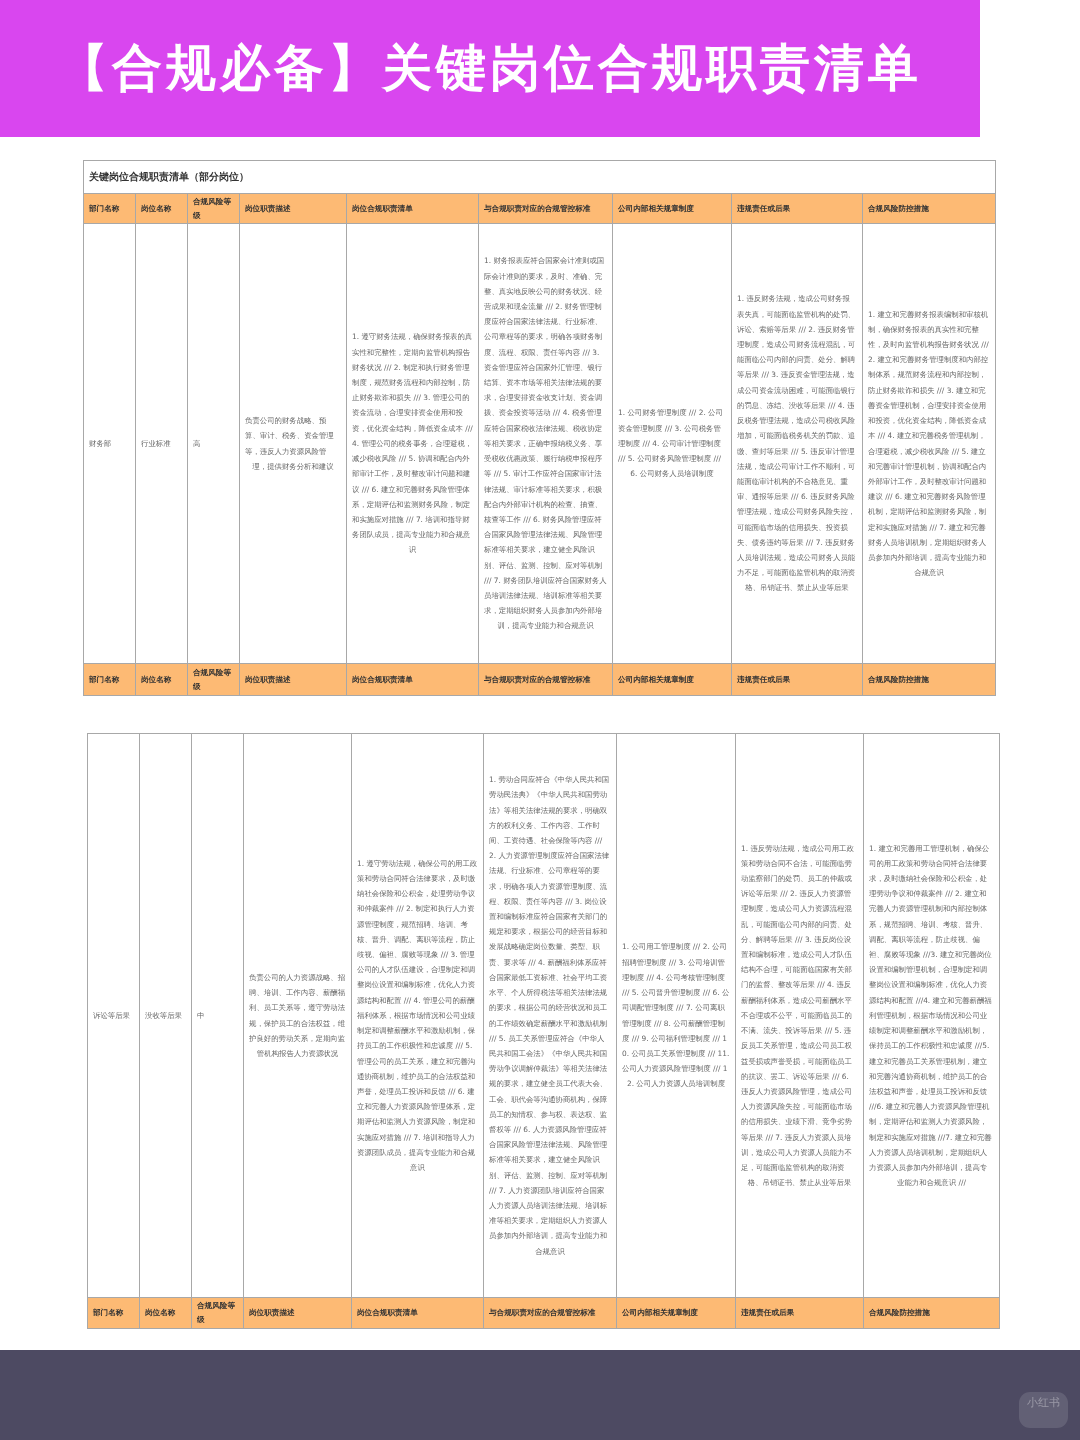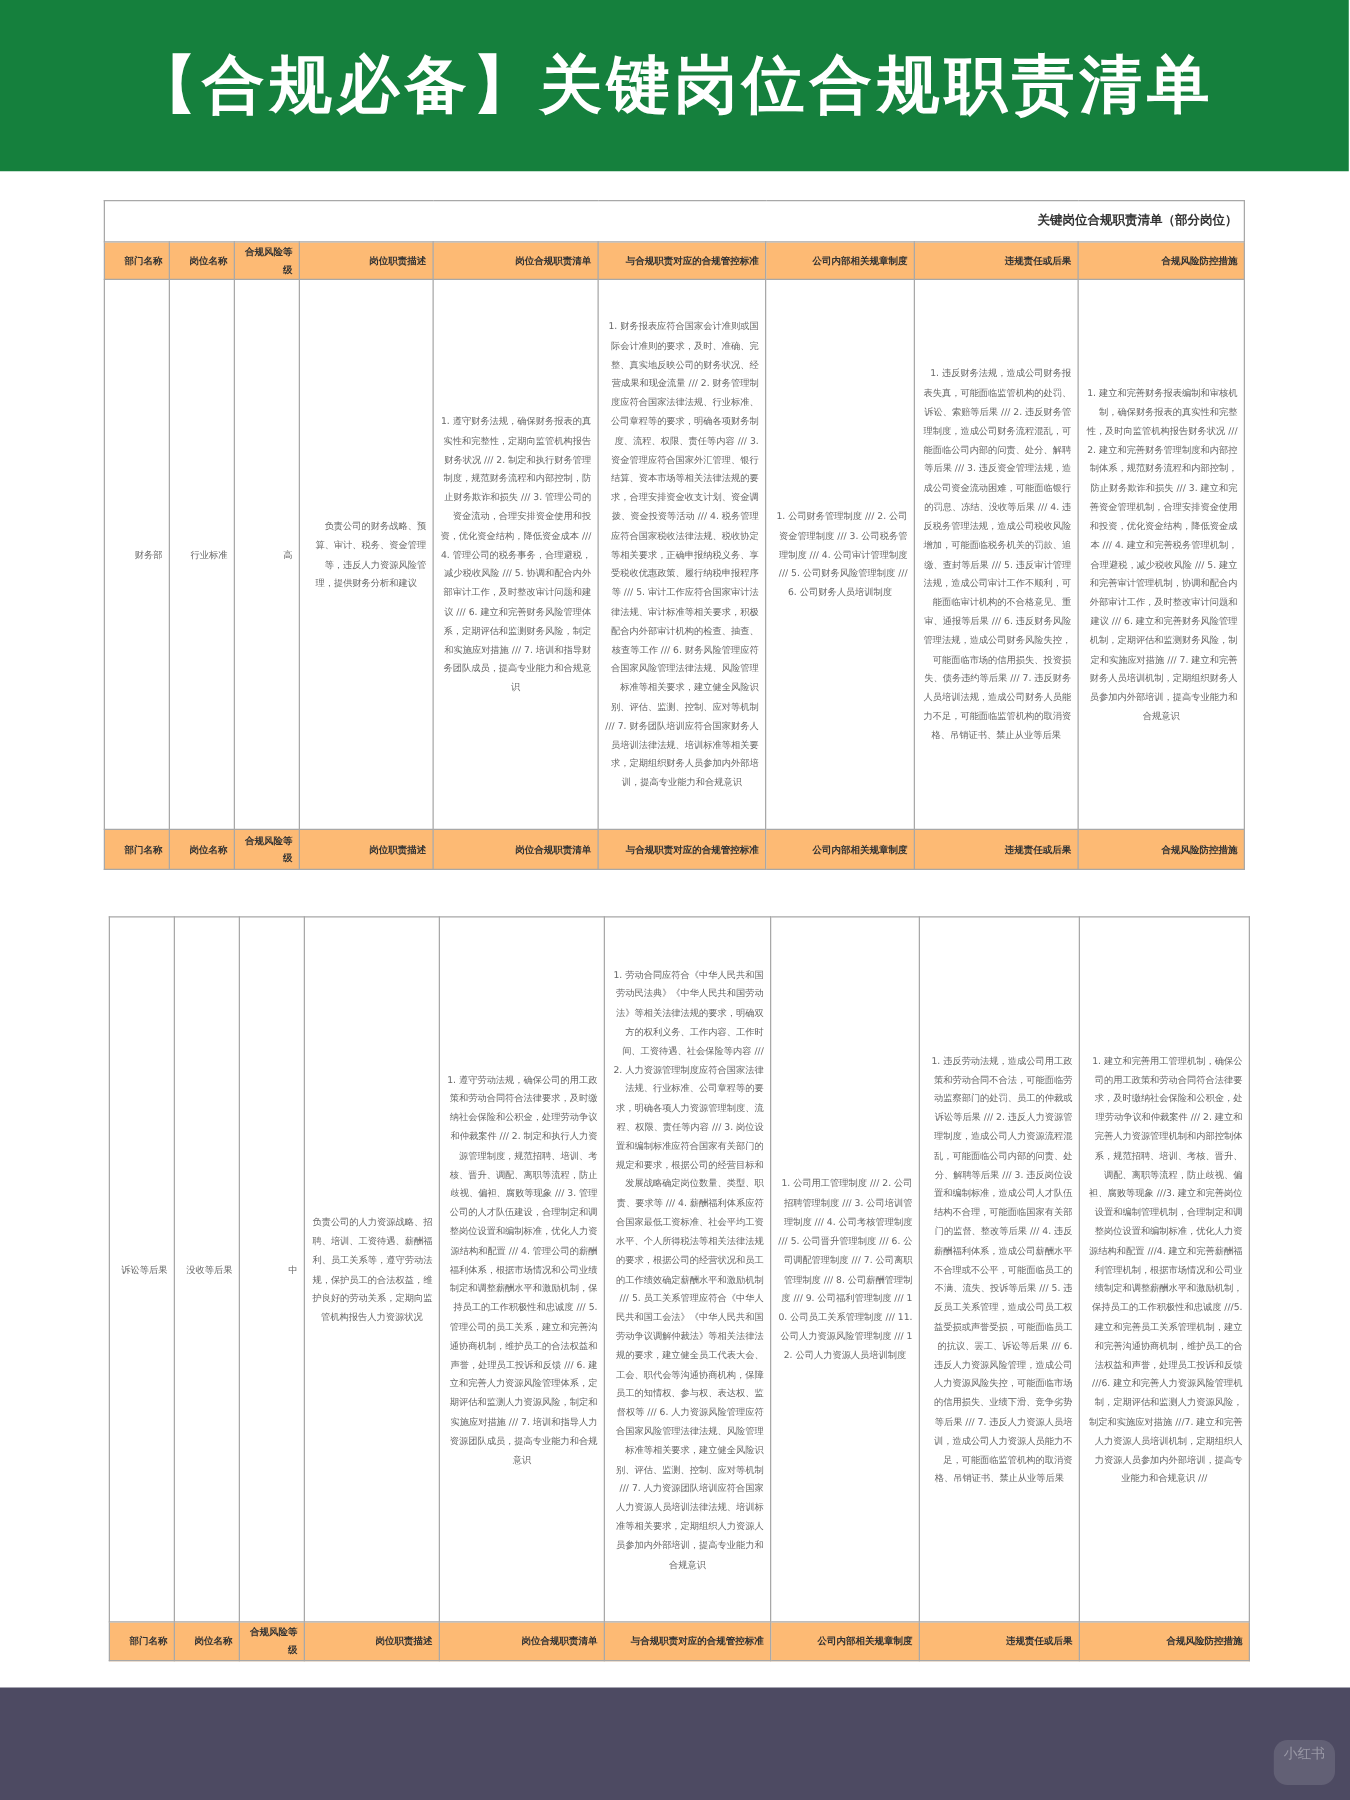--- a/index.html
+++ b/index.html
@@ -1,42 +1,42 @@
 <!DOCTYPE html>
 <html><head>
 <meta charset="utf-8">
 <style>
   * { box-sizing: border-box; margin: 0; padding: 0; }
   html, body { width: 1080px; height: 1440px; background: #ffffff; overflow: hidden; }
   body { position: relative; font-family: "DejaVu Sans", "Liberation Sans", sans-serif; color: #555; }
 
   .banner-top {
-    position: absolute; left: 0; top: 0; width: 1079px; height: 137px;
-    background: #15803d; display: flex; align-items: center; justify-content: center;
+    position: absolute; left: 0; top: 0; width: 980px; height: 137px;
+    background: #d946ef; display: flex; align-items: center; justify-content: center;
   }
   .banner-top .title {
     color: #ffffff; font-size: 50px; font-weight: bold; letter-spacing: 4px;
     font-family: "DejaVu Sans", sans-serif;
   }
   .banner-bottom {
     position: absolute; left: 0; top: 1350px; width: 1080px; height: 90px;
     background: #4d4a62;
   }
   .watermark {
     position: absolute; right: 12px; bottom: 12px; height: 36px; padding: 0 8px;
     border-radius: 11px; background: rgba(255,255,255,0.12); color: rgba(255,255,255,0.35);
     font-size: 11px; line-height: 22px;
   }
 
   table.grid {
     position: absolute; border-collapse: collapse; table-layout: fixed;
     border: 1.5px solid #9a9a9a; background: #fff;
   }
   table.grid td, table.grid th {
-    border: 1px solid #a8a8a8; vertical-align: middle; text-align: right;
+    border: 1px solid #a8a8a8; vertical-align: middle; text-align: left;
     font-size: 7.4px; line-height: 15.2px; color: #666; padding: 0 5px;
     word-break: break-all;
   }
   table.grid th { background: #fdba74; color: #333; font-weight: bold; font-size: 7.6px; line-height: 14px; }
   table.grid td.title-cell {
     font-size: 10px; font-weight: bold; color: #333; height: 33px; background: #fff;
   }
   td.just { text-align: justify; text-align-last: center; }
 
   #t1 { left: 83px; top: 160px; width: 912px; }
@@ -111,21 +111,21 @@
       <col style="width:133px">
       <col style="width:119px">
       <col style="width:128px">
       <col style="width:136px">
   </colgroup>
   <tbody>
       <tr style="height:564px">
     <td>诉讼等后果</td>
     <td>没收等后果</td>
     <td>中</td>
-    <td class="just">负责公司的人力资源战略、招聘、培训、工资待遇、薪酬福利、员工关系等，遵守劳动法规，保护员工的合法权益，维护良好的劳动关系，定期向监管机构报告人力资源状况</td>
+    <td class="just">负责公司的人力资源战略、招聘、培训、工作内容、薪酬福利、员工关系等，遵守劳动法规，保护员工的合法权益，维护良好的劳动关系，定期向监管机构报告人力资源状况</td>
     <td class="just">1. 遵守劳动法规，确保公司的用工政策和劳动合同符合法律要求，及时缴纳社会保险和公积金，处理劳动争议和仲裁案件 /// 2. 制定和执行人力资源管理制度，规范招聘、培训、考核、晋升、调配、离职等流程，防止歧视、偏袒、腐败等现象 /// 3. 管理公司的人才队伍建设，合理制定和调整岗位设置和编制标准，优化人力资源结构和配置 /// 4. 管理公司的薪酬福利体系，根据市场情况和公司业绩制定和调整薪酬水平和激励机制，保持员工的工作积极性和忠诚度 /// 5. 管理公司的员工关系，建立和完善沟通协商机制，维护员工的合法权益和声誉，处理员工投诉和反馈 /// 6. 建立和完善人力资源风险管理体系，定期评估和监测人力资源风险，制定和实施应对措施 /// 7. 培训和指导人力资源团队成员，提高专业能力和合规意识</td>
     <td class="just">1. 劳动合同应符合《中华人民共和国劳动民法典》《中华人民共和国劳动法》等相关法律法规的要求，明确双方的权利义务、工作内容、工作时间、工资待遇、社会保险等内容 /// 2. 人力资源管理制度应符合国家法律法规、行业标准、公司章程等的要求，明确各项人力资源管理制度、流程、权限、责任等内容 /// 3. 岗位设置和编制标准应符合国家有关部门的规定和要求，根据公司的经营目标和发展战略确定岗位数量、类型、职责、要求等 /// 4. 薪酬福利体系应符合国家最低工资标准、社会平均工资水平、个人所得税法等相关法律法规的要求，根据公司的经营状况和员工的工作绩效确定薪酬水平和激励机制 /// 5. 员工关系管理应符合《中华人民共和国工会法》《中华人民共和国劳动争议调解仲裁法》等相关法律法规的要求，建立健全员工代表大会、工会、职代会等沟通协商机构，保障员工的知情权、参与权、表达权、监督权等 /// 6. 人力资源风险管理应符合国家风险管理法律法规、风险管理标准等相关要求，建立健全风险识别、评估、监测、控制、应对等机制 /// 7. 人力资源团队培训应符合国家人力资源人员培训法律法规、培训标准等相关要求，定期组织人力资源人员参加内外部培训，提高专业能力和合规意识</td>
     <td class="just">1. 公司用工管理制度 /// 2. 公司招聘管理制度 /// 3. 公司培训管理制度 /// 4. 公司考核管理制度 /// 5. 公司晋升管理制度 /// 6. 公司调配管理制度 /// 7. 公司离职管理制度 /// 8. 公司薪酬管理制度 /// 9. 公司福利管理制度 /// 10. 公司员工关系管理制度 /// 11. 公司人力资源风险管理制度 /// 12. 公司人力资源人员培训制度</td>
     <td class="just">1. 违反劳动法规，造成公司用工政策和劳动合同不合法，可能面临劳动监察部门的处罚、员工的仲裁或诉讼等后果 /// 2. 违反人力资源管理制度，造成公司人力资源流程混乱，可能面临公司内部的问责、处分、解聘等后果 /// 3. 违反岗位设置和编制标准，造成公司人才队伍结构不合理，可能面临国家有关部门的监督、整改等后果 /// 4. 违反薪酬福利体系，造成公司薪酬水平不合理或不公平，可能面临员工的不满、流失、投诉等后果 /// 5. 违反员工关系管理，造成公司员工权益受损或声誉受损，可能面临员工的抗议、罢工、诉讼等后果 /// 6. 违反人力资源风险管理，造成公司人力资源风险失控，可能面临市场的信用损失、业绩下滑、竞争劣势等后果 /// 7. 违反人力资源人员培训，造成公司人力资源人员能力不足，可能面临监管机构的取消资格、吊销证书、禁止从业等后果</td>
     <td class="just">1. 建立和完善用工管理机制，确保公司的用工政策和劳动合同符合法律要求，及时缴纳社会保险和公积金，处理劳动争议和仲裁案件 /// 2. 建立和完善人力资源管理机制和内部控制体系，规范招聘、培训、考核、晋升、调配、离职等流程，防止歧视、偏袒、腐败等现象 ///3. 建立和完善岗位设置和编制管理机制，合理制定和调整岗位设置和编制标准，优化人力资源结构和配置 ///4. 建立和完善薪酬福利管理机制，根据市场情况和公司业绩制定和调整薪酬水平和激励机制，保持员工的工作积极性和忠诚度 ///5. 建立和完善员工关系管理机制，建立和完善沟通协商机制，维护员工的合法权益和声誉，处理员工投诉和反馈 ///6. 建立和完善人力资源风险管理机制，定期评估和监测人力资源风险，制定和实施应对措施 ///7. 建立和完善人力资源人员培训机制，定期组织人力资源人员参加内外部培训，提高专业能力和合规意识 ///</td>
   </tr>
   <tr style="height:31px">
     <th>部门名称</th>
     <th>岗位名称</th>
     <th>合规风险等级</th>

